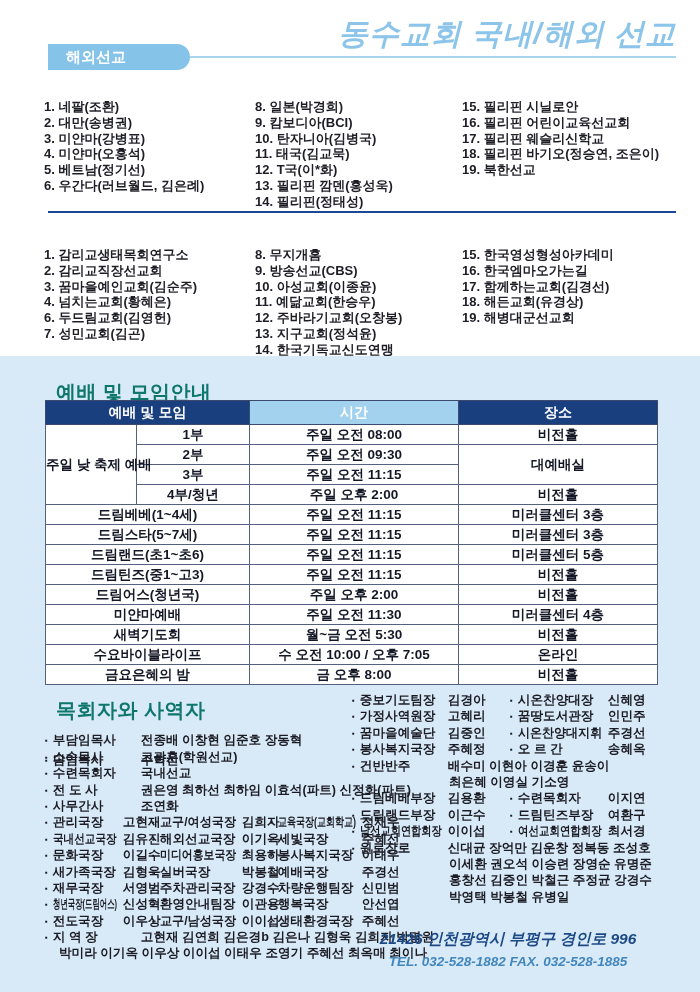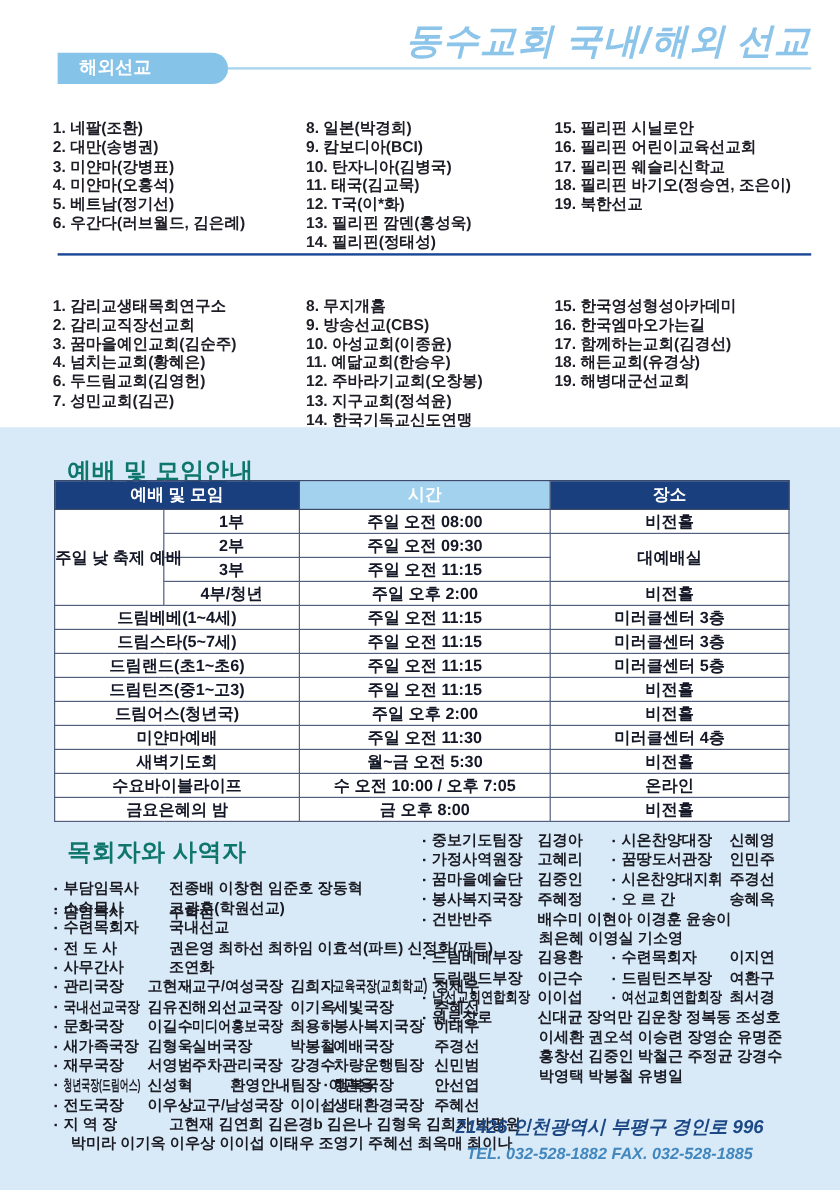--- a/index.html
+++ b/index.html
@@ -342,21 +342,21 @@
           </span>
         </div>
         <div class="sline">
           <span class="pair" style="width: 107px;">
             <span class="bullet">▪</span>
             <span class="lbl" style="width: 64px; transform-origin: left center; transform: scaleX(0.587156);">청년국장(드림어스)</span>
             <span class="val">신성혁</span>
           </span>
           <span class="pair" style="width: 118px;">
             <span class="bullet">▪</span>
-            <span class="lbl" style="width: 76px; padding-left: 32px;">환영안내팀장</span>
+            <span class="lbl" style="width: 76px;">환영안내팀장</span>
             <span class="val">이관용</span>
           </span>
           <span class="pair grow">
             <span class="bullet">▪</span>
             <span class="lbl" style="width: 78px;">행복국장</span>
             <span class="val">안선엽</span>
           </span>
         </div>
         <div class="sline">
           <span class="pair" style="width: 107px;">

